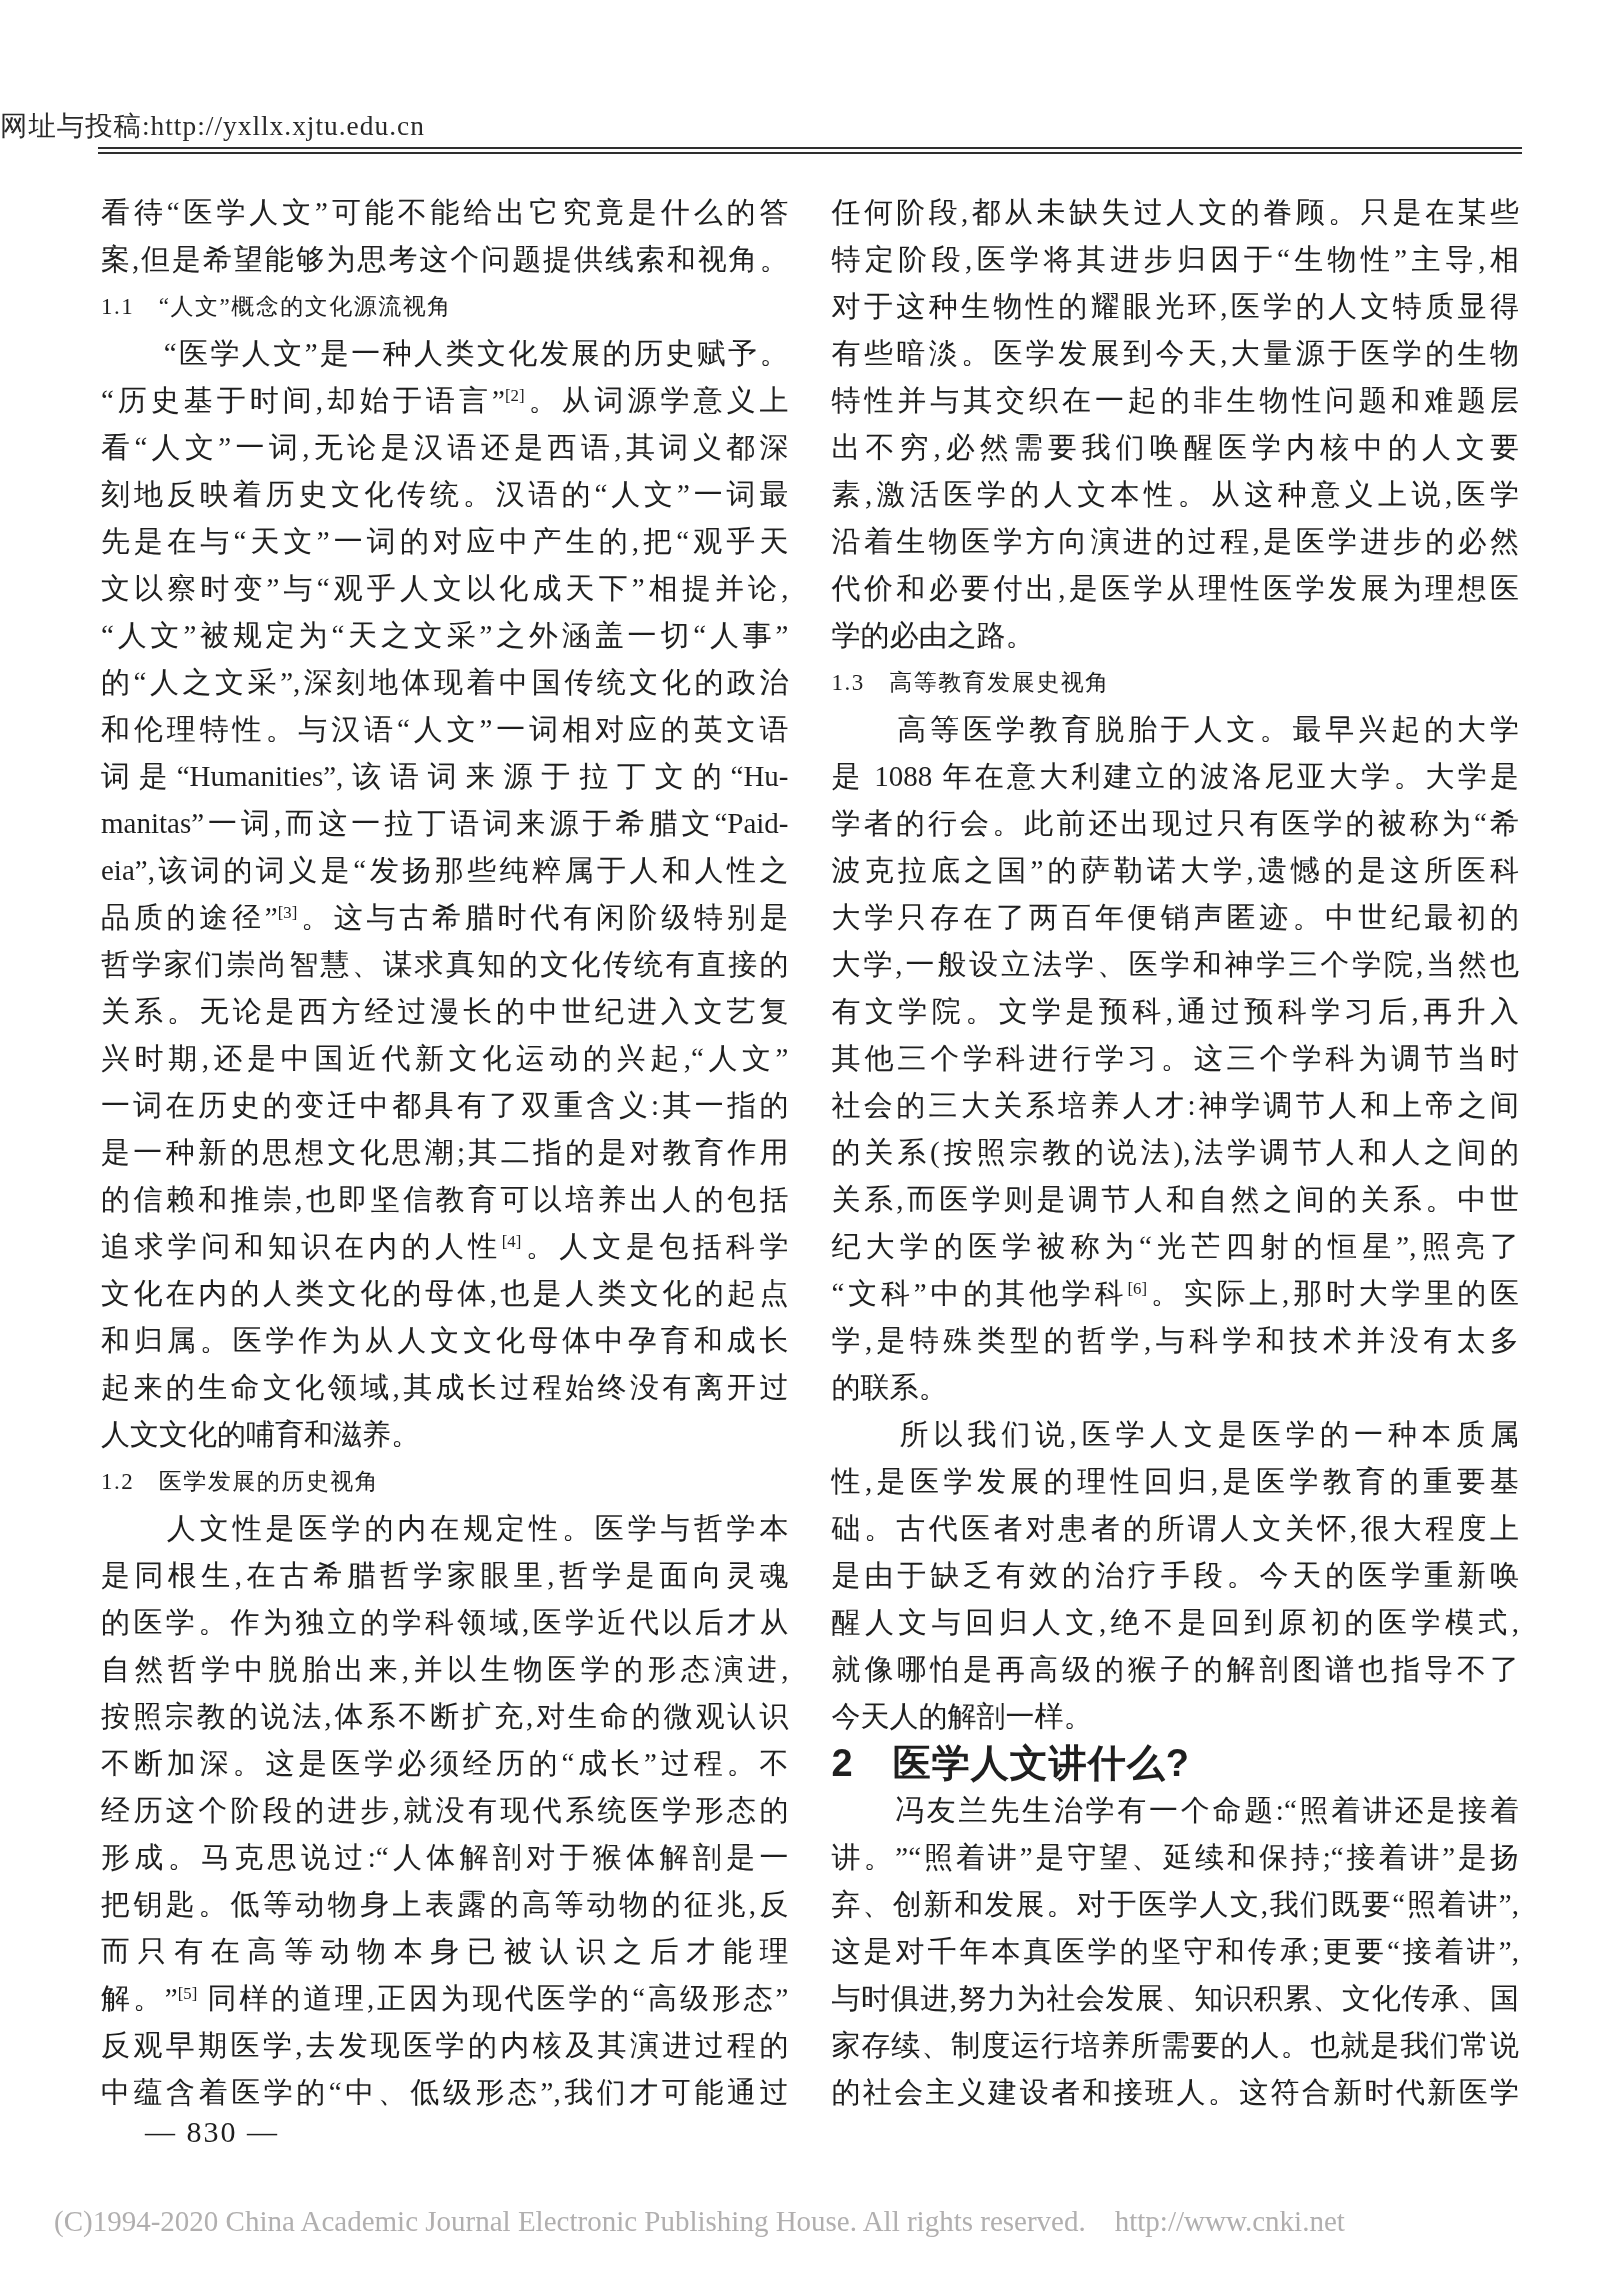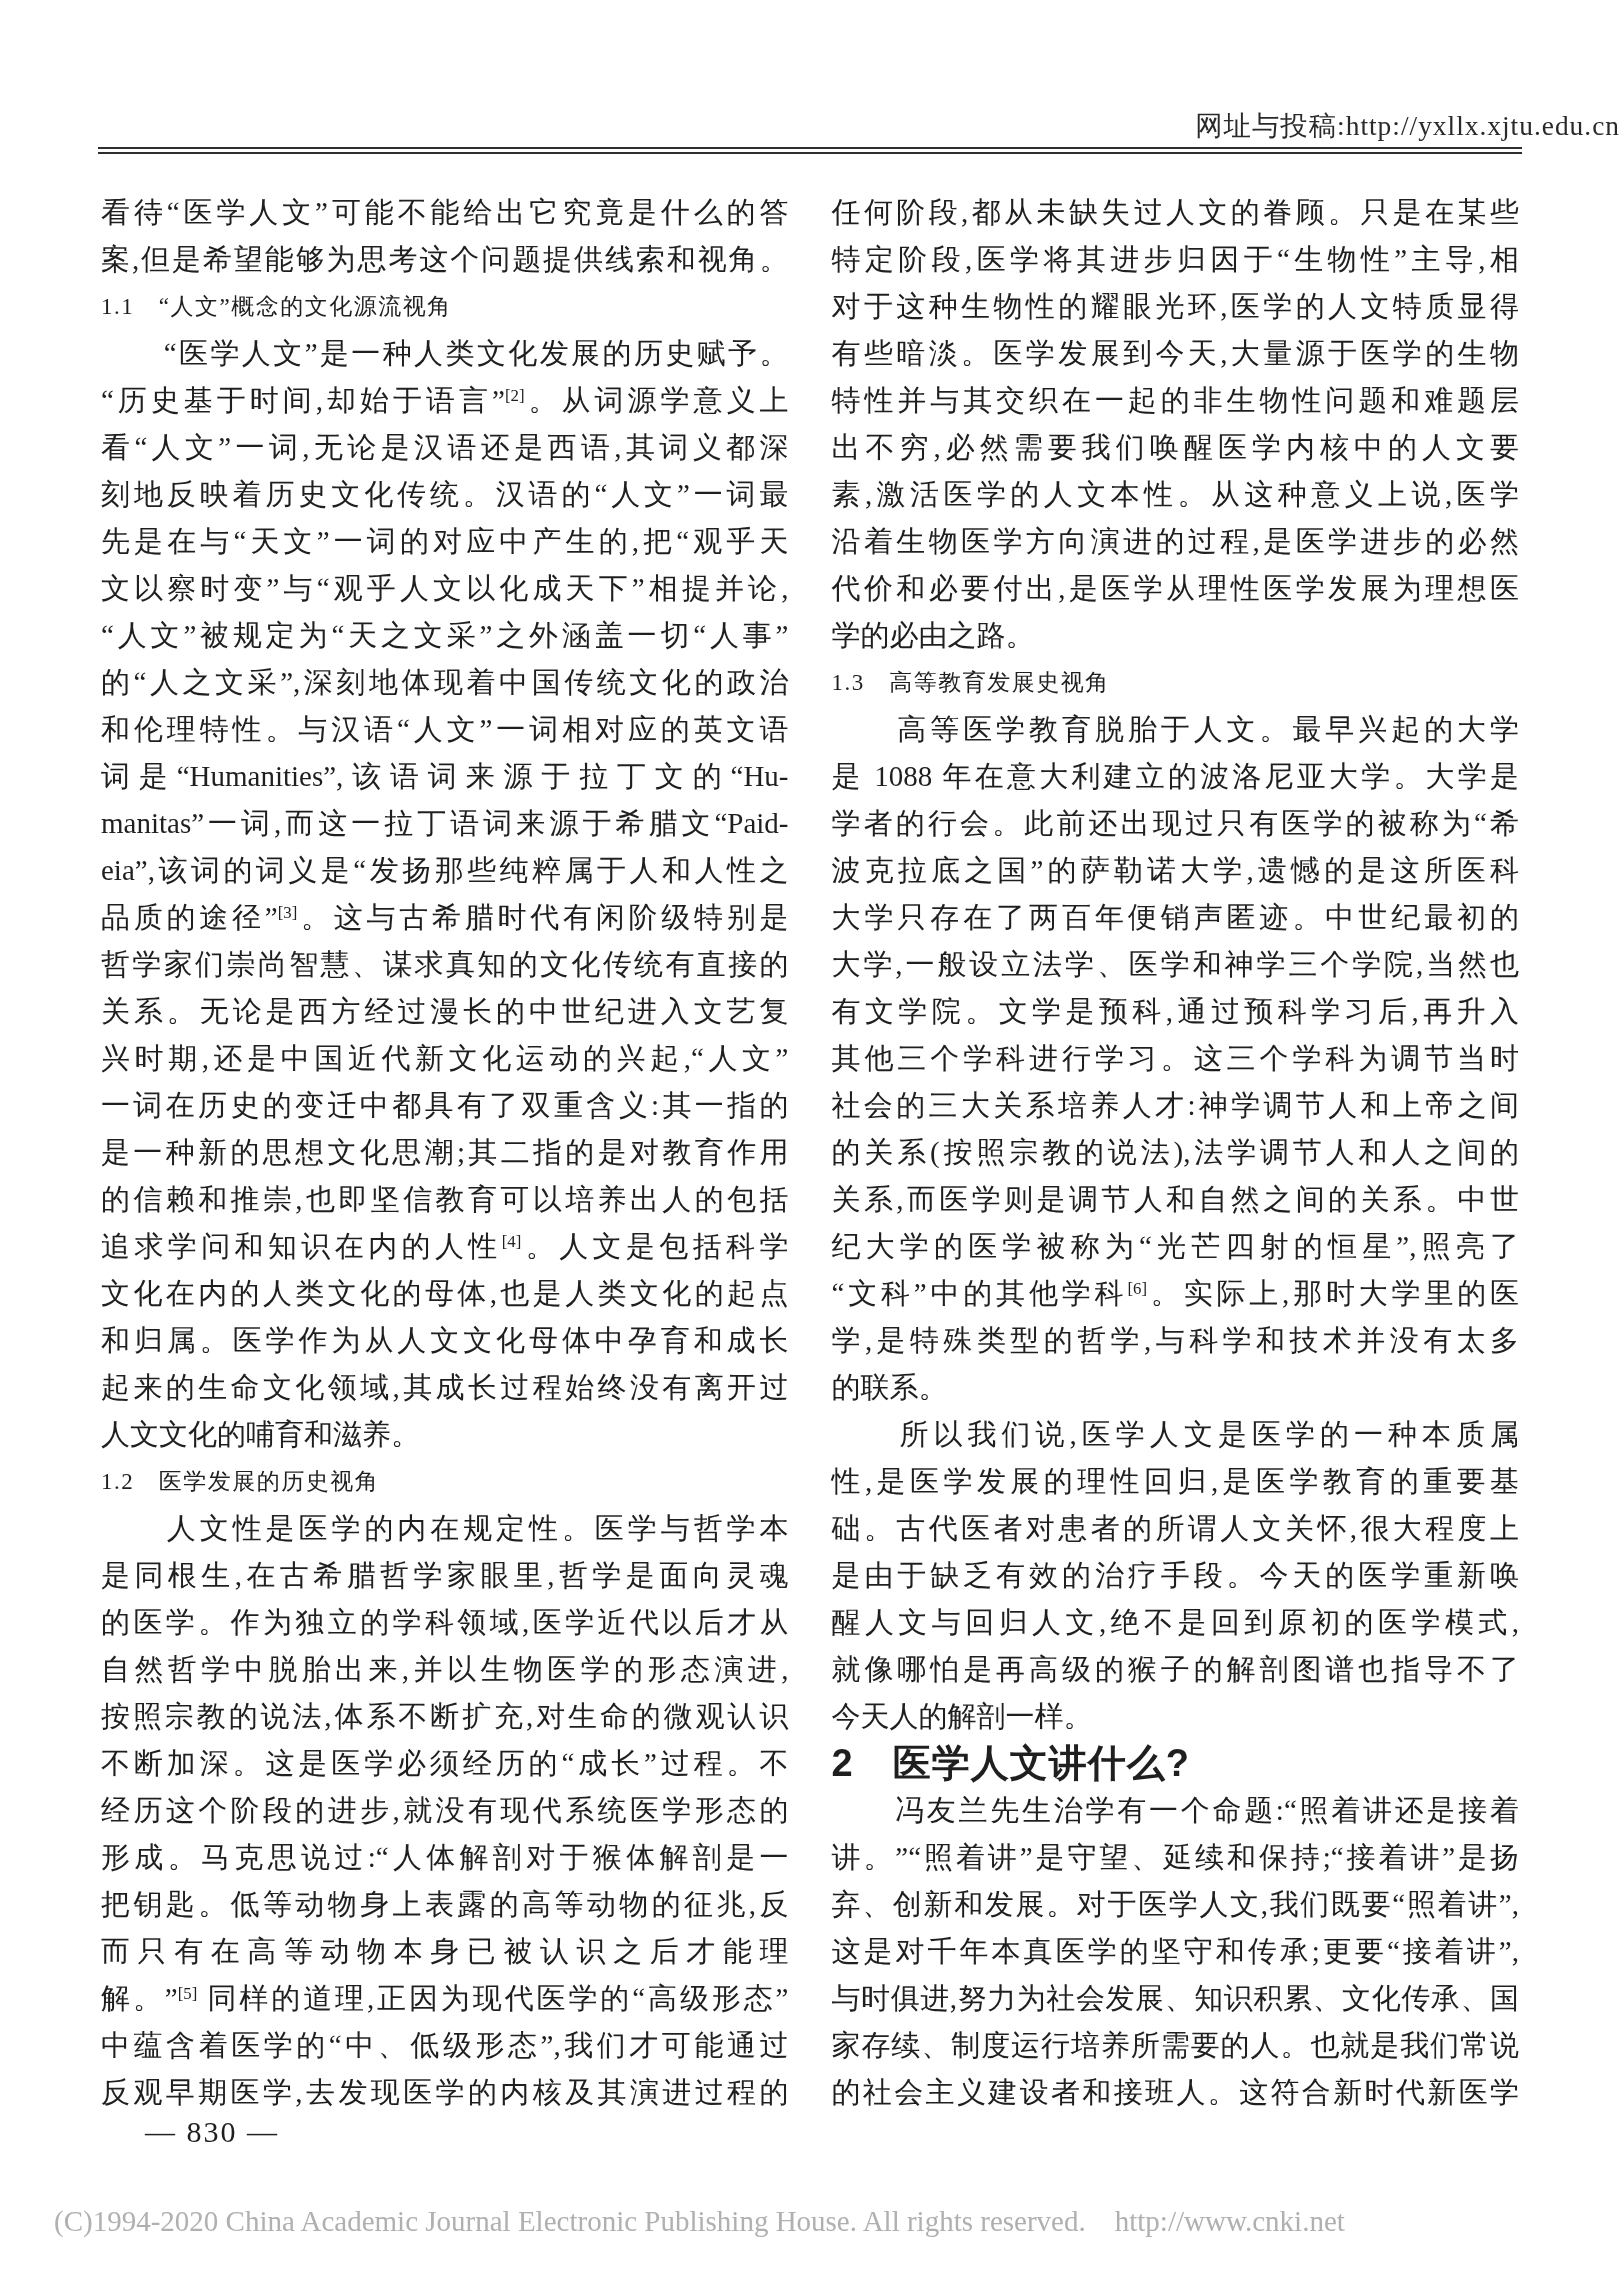--- a/index.html
+++ b/index.html
@@ -6,21 +6,21 @@
   .page{
     position:relative;
     width:1620px;height:2292px;
     background:#ffffff;
     overflow:hidden;
     font-family:"Liberation Serif","DejaVu Serif",serif;
     color:#1f1f1f;
   }
   .site-line{
     position:absolute;top:108px;left:0;width:100%;
-    text-align:right;font-size:27.4px;letter-spacing:1px;color:#2a2a2a;
+    text-align:left;font-size:27.4px;letter-spacing:1px;color:#2a2a2a;
   }
   .head-rule{
     position:absolute;top:147px;left:98px;width:1424px;height:2.9px;
     border-top:2.9px solid #2e2e2e;border-bottom:2px solid #2e2e2e;
   }
   .content{
     position:absolute;top:189px;left:101px;width:1418px;
     display:flex;gap:43px;
   }
   .col{width:696px;}
@@ -93,22 +93,22 @@
         <div class="line body">是同根生,在古希腊哲学家眼里,哲学是面向灵魂</div>
         <div class="line body">的医学。作为独立的学科领域,医学近代以后才从</div>
         <div class="line body">自然哲学中脱胎出来,并以生物医学的形态演进,</div>
         <div class="line body">按照宗教的说法,体系不断扩充,对生命的微观认识</div>
         <div class="line body">不断加深。这是医学必须经历的“成长”过程。不</div>
         <div class="line body">经历这个阶段的进步,就没有现代系统医学形态的</div>
         <div class="line body">形成。马克思说过:“人体解剖对于猴体解剖是一</div>
         <div class="line body">把钥匙。低等动物身上表露的高等动物的征兆,反</div>
         <div class="line body">而只有在高等动物本身已被认识之后才能理</div>
         <div class="line body">解。”<sup>[5]</sup> 同样的道理,正因为现代医学的“高级形态”</div>
+        <div class="line body">反观早期医学,去发现医学的内核及其演进过程的</div>
         <div class="line body">中蕴含着医学的“中、低级形态”,我们才可能通过</div>
-        <div class="line body">反观早期医学,去发现医学的内核及其演进过程的</div>
       </div>
     <div class="col" id="col-right">
         <div class="line body">任何阶段,都从未缺失过人文的眷顾。只是在某些</div>
         <div class="line body">特定阶段,医学将其进步归因于“生物性”主导,相</div>
         <div class="line body">对于这种生物性的耀眼光环,医学的人文特质显得</div>
         <div class="line body">有些暗淡。医学发展到今天,大量源于医学的生物</div>
         <div class="line body">特性并与其交织在一起的非生物性问题和难题层</div>
         <div class="line body">出不穷,必然需要我们唤醒医学内核中的人文要</div>
         <div class="line body">素,激活医学的人文本性。从这种意义上说,医学</div>
         <div class="line body">沿着生物医学方向演进的过程,是医学进步的必然</div>

